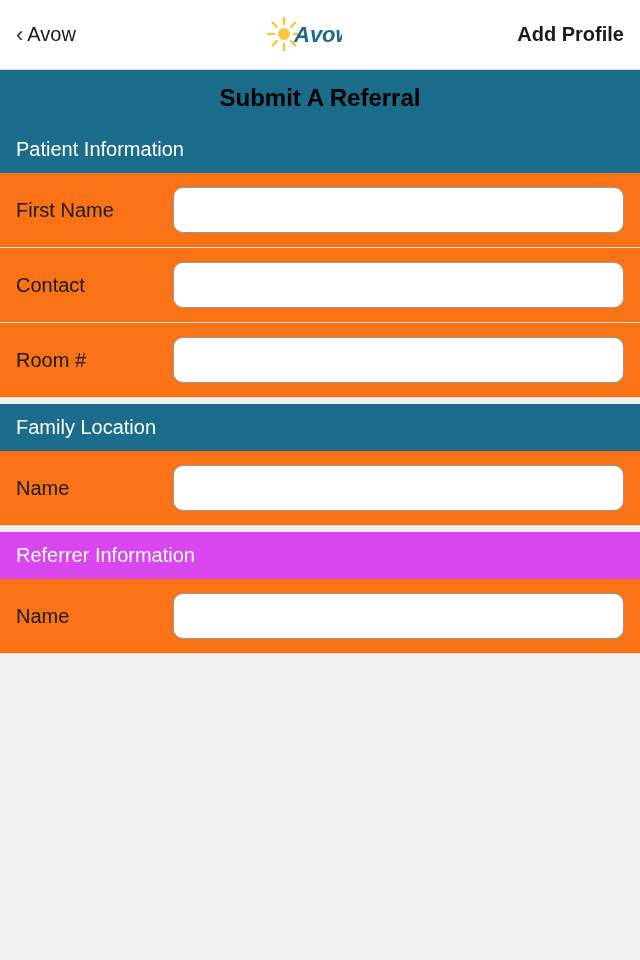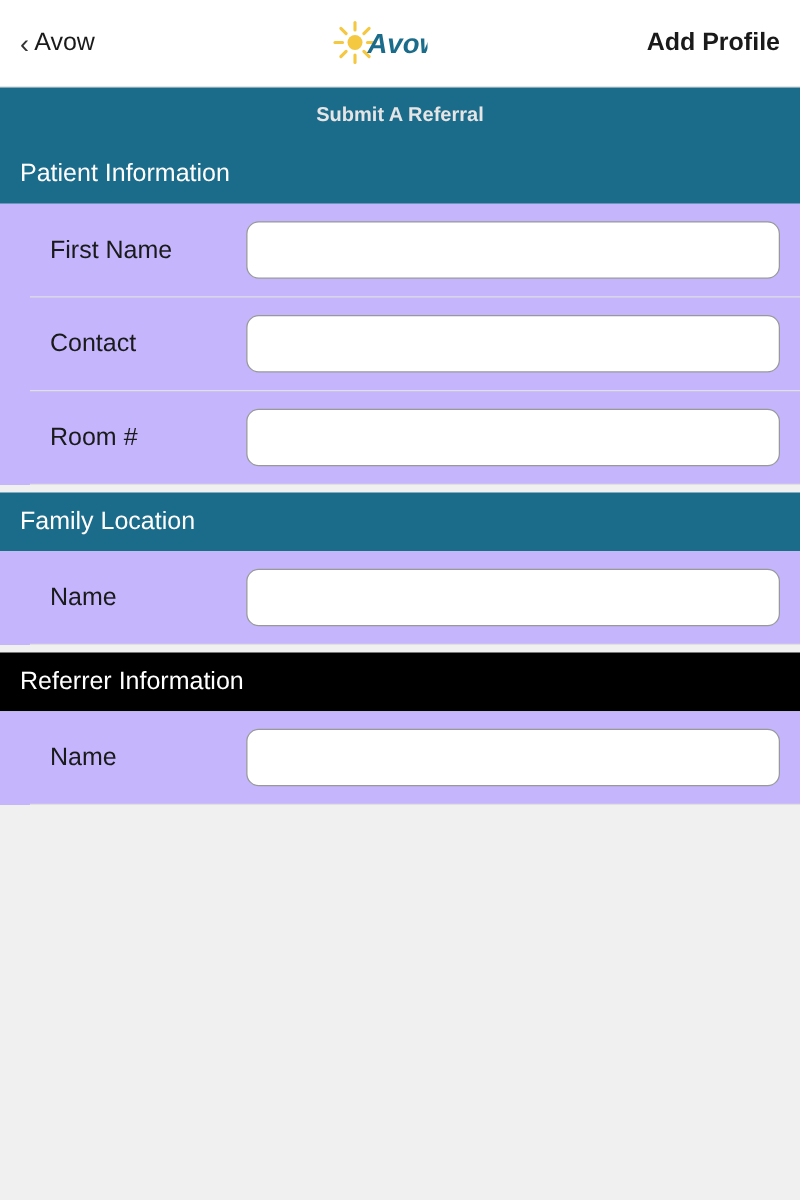--- a/index.html
+++ b/index.html
@@ -53,45 +53,44 @@
     }
 
     
     .page-title-bar {
       background: #1b6b8a;
       padding: 14px 16px;
       text-align: center;
     }
 
     .page-title-bar h1 {
-      color: #e5e5e5;
-      font-size: 16px;
+      color: #000000;
+      font-size: 24px;
       font-weight: 700;
     }
 
     
     .section-header {
       padding: 12px 16px;
       background: #1b6b8a;
     }
 
     .section-header.green {
-      background: #000000;
+      background: #d946ef;
     }
 
     .section-header h2 {
       color: #ffffff;
       font-size: 20px;
       font-weight: 500;
     }
 
     
     .form-section {
-      background: #c4b5fd;
-      padding-left: 24px;
+      background: #f97316;
     }
 
     .form-row {
       display: flex;
       align-items: center;
       padding: 14px 16px;
       border-bottom: 1px solid #e0e0e0;
       gap: 12px;
     }
 

